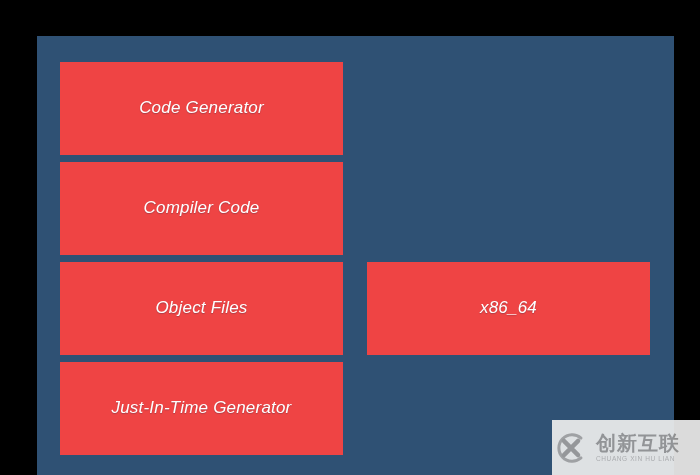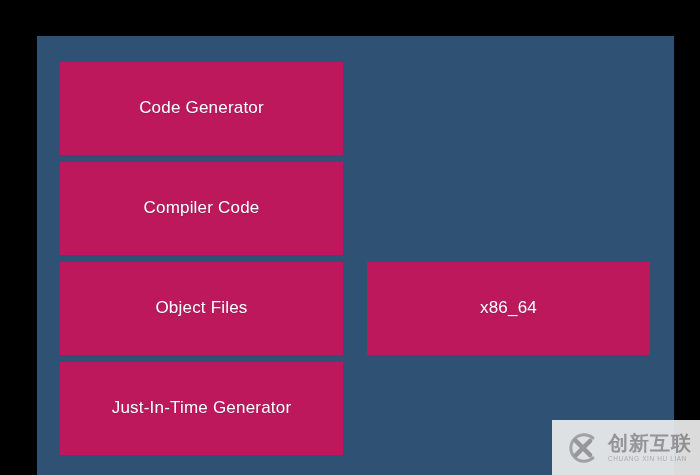--- a/index.html
+++ b/index.html
@@ -46,50 +46,51 @@
 
   .diagram-row {
     display: flex;
     flex-direction: row;
     gap: 24px;
     height: 93px;
   }
 
   .diagram-cell {
     flex: 1 1 0;
-    background: #be185d;
+    background: #ef4444;
     display: flex;
     align-items: center;
     justify-content: center;
     color: #ffffff;
     font-size: 17px;
     font-weight: 400;
     letter-spacing: 0.2px;
     text-align: center;
     box-sizing: border-box;
     padding: 0 8px;
     line-height: 1.2;
     text-shadow: 0 1px 1px rgba(20,50,80,0.30);
+    font-style: italic;
   }
 
   .diagram-cell.left-col  { flex: 0 0 283px; }
   .diagram-cell.right-col { flex: 0 0 283px; }
 
   
   #watermark {
     position: absolute;
     left: 552px;
     top: 420px;
     width: 148px;
     height: 55px;
     background: #ececec;
     display: flex;
     align-items: center;
     justify-content: flex-start;
-    padding-left: 12px;
+    padding-left: 0;
     box-sizing: border-box;
     opacity: 0.93;
   }
   #watermark-logo {
     flex: 0 0 auto;
     width: 38px;
     height: 38px;
     margin-right: 6px;
   }
   #watermark-text {

